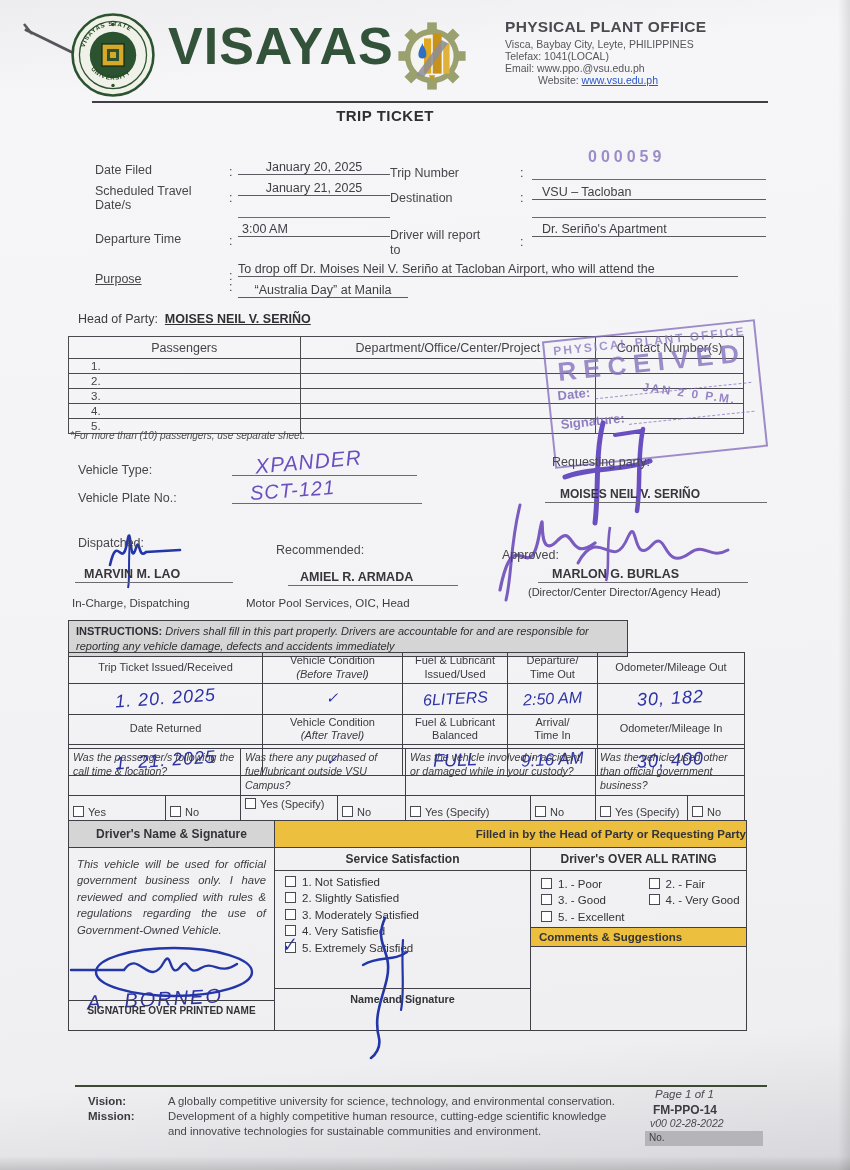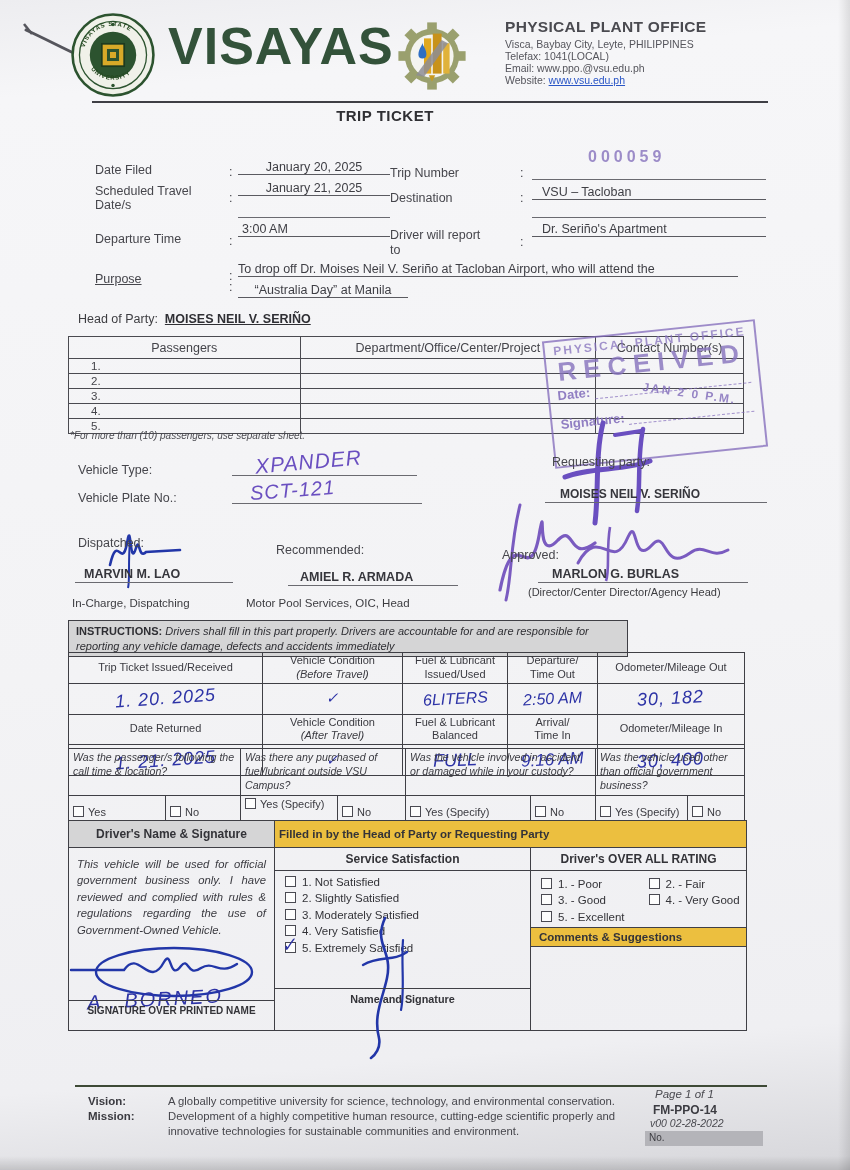--- a/index.html
+++ b/index.html
@@ -117,21 +117,21 @@
       <path d="M33,48 C33,41 38,37 38,33 C38,37 43,41 43,48 A5,5 0 0 1 33,48" fill="#2f6fc4"></path>
       <path d="M46,74 L54,74 L50,82 Z" fill="#c89a20"></path>
     </svg>
   </div>
 
   <div class="abs" style="left:505px;top:18px;width:280px;">
     <div style="font-size:15.5px;font-weight:bold;color:#4a4a50;letter-spacing:.3px;">PHYSICAL PLANT OFFICE</div>
     <div class="small" style="margin-top:2px;color:#55555c;">Visca, Baybay City, Leyte, PHILIPPINES</div>
     <div class="small" style="color:#55555c;">Telefax: 1041(LOCAL)</div>
     <div class="small" style="color:#55555c;">Email: www.ppo.@vsu.edu.ph</div>
-    <div class="small" style="color:#55555c;">
+    <div class="small" style="color:#55555c;margin-left:33px;">
       <span>Website:</span>
       <a class="weblink" href="#">www.vsu.edu.ph</a>
     </div>
   </div>
 
   <div class="abs" style="left:92px;top:101px;width:676px;height:0;border-top:2px solid #3f3f45;"></div>
   <div class="abs title" style="left:0;top:107px;width:770px;text-align:center;">TRIP TICKET</div>
 
   <div class="abs lbl" style="left:95px;top:163px;">Date Filed</div>
   <div class="abs colon" style="left:229px;top:165px;">:</div>
@@ -354,21 +354,21 @@
 
   <table class="dtab abs" style="left:68px;top:820px;">
     <colgroup>
         <col style="width:206px">
         <col style="width:256px">
         <col style="width:216px">
       </colgroup>
     <tbody>
         <tr>
       <td class="grayhdr" style="height:27px;text-align:center;font-weight:bold;vertical-align:middle;font-size:12px;">Driver's Name &amp; Signature</td>
-      <td class="yellow" colspan="2" style="font-weight:bold;vertical-align:middle;padding-left:4px;font-size:11.5px;">Filled in by the Head of Party or Requesting Party</td>
+      <td class="yellow" colspan="2" style="font-weight:bold;vertical-align:middle;padding-left:4px;font-size:11.5px;text-align:right;">Filled in by the Head of Party or Requesting Party</td>
     </tr>
     <tr>
       <td style="height:183px;position:relative;padding:8px 8px 0 8px;">
         <div class="italic" style="font-size:11.3px;text-align:justify;line-height:1.45;color:#3a3a40;">This vehicle will be used for official government business only.  I have reviewed and complied with rules &amp; regulations regarding the use of Government-Owned Vehicle.</div>
         <svg class="sig" style="left:0px;top:92px;" width="200" height="60">
           <ellipse cx="105" cy="32" rx="78" ry="24" stroke="#2236a8" stroke-width="2.4" fill="none"></ellipse>
           <path d="M2,30 L55,30 C70,8 80,50 95,22 C103,8 100,42 112,26 C120,16 118,38 132,28 C145,20 150,36 168,24" stroke="#2236a8" stroke-width="2.4" fill="none" stroke-linecap="round"></path>
         </svg>
         <div class="hw abs" style="left:18px;top:140px;font-size:20px;transform:rotate(-3deg);letter-spacing:2px;">A . BORNEO</div>
         <div class="abs bold" style="left:0;bottom:0;width:100%;border-top:1.2px solid #3f3f45;text-align:center;font-size:10px;padding:4px 0 14px;">SIGNATURE OVER PRINTED NAME</div>
@@ -432,21 +432,21 @@
       </td>
     </tr>
   </tbody>
     </table>
 
   <div class="abs" style="left:75px;top:1085px;width:692px;border-top:2.2px solid #3e4a36;"></div>
   <div class="abs bold" style="left:88px;top:1095px;font-size:11.5px;color:#3a3a40;">Vision:</div>
   <div class="abs bold" style="left:88px;top:1110px;font-size:11.5px;color:#3a3a40;">Mission:</div>
   <div class="abs" style="left:168px;top:1094px;width:455px;font-size:11.3px;line-height:1.32;color:#46464c;">
     <span>A globally competitive university for science, technology, and environmental conservation.</span>
-    <span>Development of a highly competitive human resource, cutting-edge scientific properly and innovative technologies for sustainable communities and environment.</span>
+    <span>Development of a highly competitive human resource, cutting-edge scientific knowledge and innovative technologies for sustainable communities and environment.</span>
   </div>
   <div class="abs italic" style="left:655px;top:1088px;font-size:11.5px;color:#4a4a50;">Page 1 of 1</div>
   <div class="abs bold" style="left:653px;top:1103px;font-size:12px;color:#3c3c42;">FM-PPO-14</div>
   <div class="abs italic" style="left:650px;top:1117px;font-size:10.5px;color:#4a4a50;">v00 02-28-2022</div>
   <div class="abs" style="left:645px;top:1131px;width:118px;height:15px;background:#b4b4b9;font-size:10px;color:#3c3c42;padding:1px 4px;">No.</div>
 
   <div class="abs" style="right:0;top:0;width:12px;height:100%;background:linear-gradient(to right,rgba(0,0,0,0),rgba(0,0,0,.10));"></div>
   <div class="abs" style="left:0;bottom:0;width:100%;height:14px;background:linear-gradient(to bottom,rgba(0,0,0,0),rgba(0,0,0,.14));"></div>
 </div>
 

